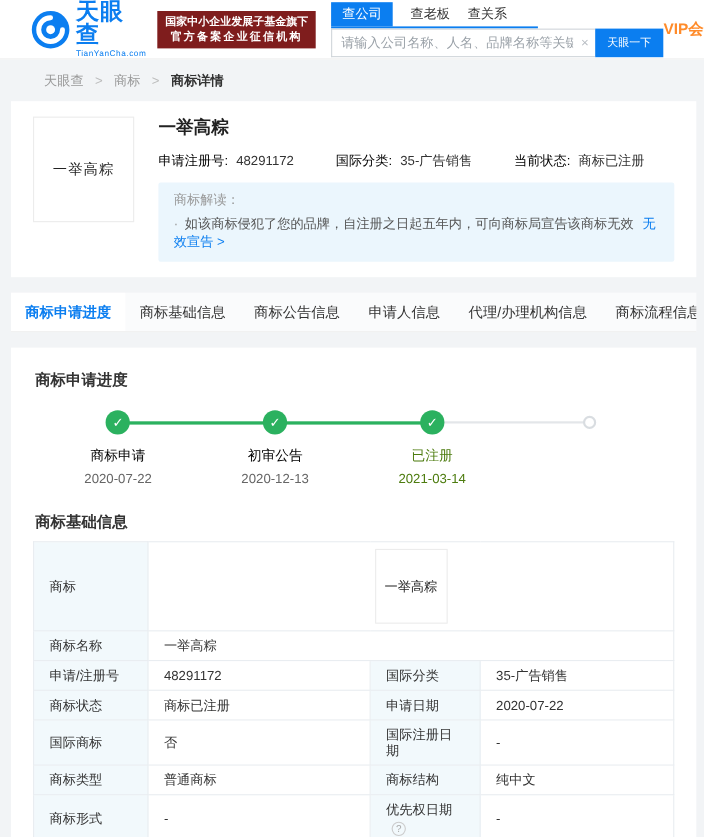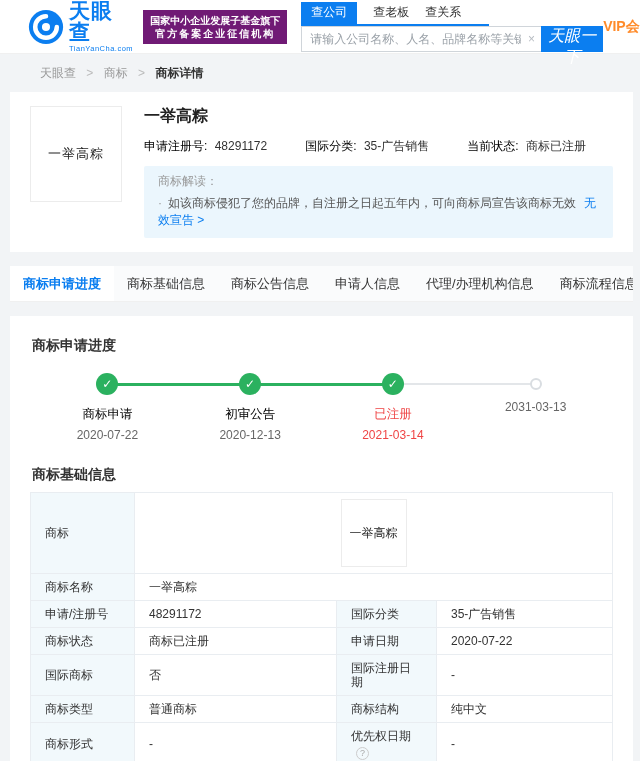--- a/index.html
+++ b/index.html
@@ -6,33 +6,33 @@
   html,body { width:640px; height:761px; overflow:hidden; }
   body { background:#f2f4f6; font-family:"Liberation Sans","DejaVu Sans",sans-serif; color:#333; }
 
   
   .header { height:54px; background:#fff; display:flex; align-items:center; padding-left:28px; position:relative; border-bottom:1px solid #f0f0f0; }
   .logo { display:flex; align-items:center; cursor:pointer; }
   .logo-icon { width:36px; height:36px; flex:none; }
   .logo-text { margin-left:5px; }
   .logo-title { color:#0b7ef0; font-size:21px; font-weight:bold; line-height:21px; letter-spacing:1px; }
   .logo-sub { color:#0b7ef0; font-size:7.5px; letter-spacing:.5px; margin-top:2px; }
-  .badge { background:#701a75; color:#fff; margin-left:10px; padding:4px 7px; text-align:center; flex:none; }
+  .badge { background:#7f1d1d; color:#fff; margin-left:10px; padding:4px 7px; text-align:center; flex:none; }
   .badge-l1 { font-size:10px; line-height:13px; font-weight:bold; }
   .badge-l2 { font-size:10px; line-height:13px; font-weight:bold; letter-spacing:2px; }
   .search { margin-left:14px; width:302px; flex:none; }
   .search-tabs { display:inline-flex; align-items:center; border-bottom:2px solid #0b7ef0; padding-right:28px; }
   .search-tab { font-size:12px; color:#333; padding:2px 0 3px; margin-left:16px; cursor:pointer; }
   .search-tab.active { background:#0b7ef0; color:#fff; padding:2px 10px 3px; margin-left:0; }
   .search-row { display:flex; }
   .input-wrap { position:relative; flex:1; }
   .search-input { width:100%; height:26px; border:1px solid #d0d5da; border-right:none; font-size:12px; padding:0 20px 0 8px; color:#333; outline:none; font-family:inherit; }
   .search-input::placeholder { color:#9aa1a8; }
   .clear-x { position:absolute; right:6px; top:6px; color:#b7bcc2; font-size:12px; cursor:pointer; }
-  .search-btn { width:62px; height:26px; background:#0b7ef0; color:#fff; font-size:16px; border:none; cursor:pointer; font-family:inherit;font-style:italic; }
+  .search-btn { width:62px; height:26px; background:#0b7ef0; color:#fff; font-size:10px; border:none; cursor:pointer; font-family:inherit; }
   .vip { margin-left:auto; margin-right:24px; color:#ff8b2a; font-weight:bold; font-size:14px; cursor:pointer; white-space:nowrap; }
   .edge-clip { position:absolute; right:0; top:20px; width:5px; height:13px; overflow:hidden; color:#555; font-size:12px; }
 
   
   .breadcrumb { padding:11px 0 10px 40px; font-size:12px; color:#999; }
   .crumb { color:#999; cursor:pointer; }
   .crumb-sep { margin:0 7px; color:#bbb; }
   .crumb-cur { color:#333; font-weight:bold; }
 
   
@@ -66,21 +66,21 @@
   .tl-line { position:absolute; top:10px; height:2px; background:#e3e6e9; }
   .tl-line.green { height:3px; background:#2bb15f; left:12.5%; width:50%; }
   .tl-line.gray { left:62.5%; width:25%; }
   .tl-steps { display:flex; position:relative; }
   .tl-step { width:25%; text-align:center; }
   .tl-dot-wrap { height:22px; display:flex; align-items:center; justify-content:center; }
   .tl-dot { width:22px; height:22px; border-radius:50%; background:#2bb15f; color:#fff; font-size:12px; display:flex; align-items:center; justify-content:center; }
   .tl-step.pending .tl-dot { width:12px; height:12px; background:#fff; border:2px solid #d9dde1; color:transparent; font-size:0; }
   .tl-label { margin-top:11px; font-size:12.5px; color:#000000; }
   .tl-date { margin-top:5px; font-size:12px; color:#666; }
-  .tl-step.current .tl-label, .tl-step.current .tl-date { color:#ef4444; }
+  .tl-step.current .tl-label, .tl-step.current .tl-date { color:#4d7c0f; }
 
   
   .info-table { width:100%; border-collapse:collapse; margin-top:8px; font-size:12px; }
   .info-table td { border:1px solid #e9edf1; padding:6px 14px; color:#333; line-height:14px; }
   .info-table td.lbl { background:#f2f9fc; width:104px; }
   .info-table td.lbl2 { background:#f2f9fc; width:100px; }
   .info-table col.c2 { width:202px; }
   .tbl-img-cell { text-align:center; padding:9px 0; }
   .tbl-img { width:66px; height:68px; border:1px solid #ececec; display:inline-flex; align-items:center; justify-content:center; font-family:"Liberation Serif","DejaVu Serif",serif; font-size:12px; color:#222; }
   .help { display:inline-flex; width:13px; height:13px; border:1px solid #ccc; border-radius:50%; color:#aaa; font-size:9px; align-items:center; justify-content:center; margin-left:5px; vertical-align:-2px; cursor:pointer; }
@@ -193,21 +193,20 @@
         <div class="tl-dot-wrap">
             <div class="tl-dot">✓</div>
           </div>
         <div class="tl-label">已注册</div>
         <div class="tl-date">2021-03-14</div>
       </div>
       <div class="tl-step pending">
         <div class="tl-dot-wrap">
             <div class="tl-dot"></div>
           </div>
-        <div class="tl-date">2031-03-13</div>
       </div>
     </div>
   </div>
 
   <div class="section-title second">商标基础信息</div>
 
   <table class="info-table">
     <colgroup>
         <col class="c1">
         <col class="c2">

